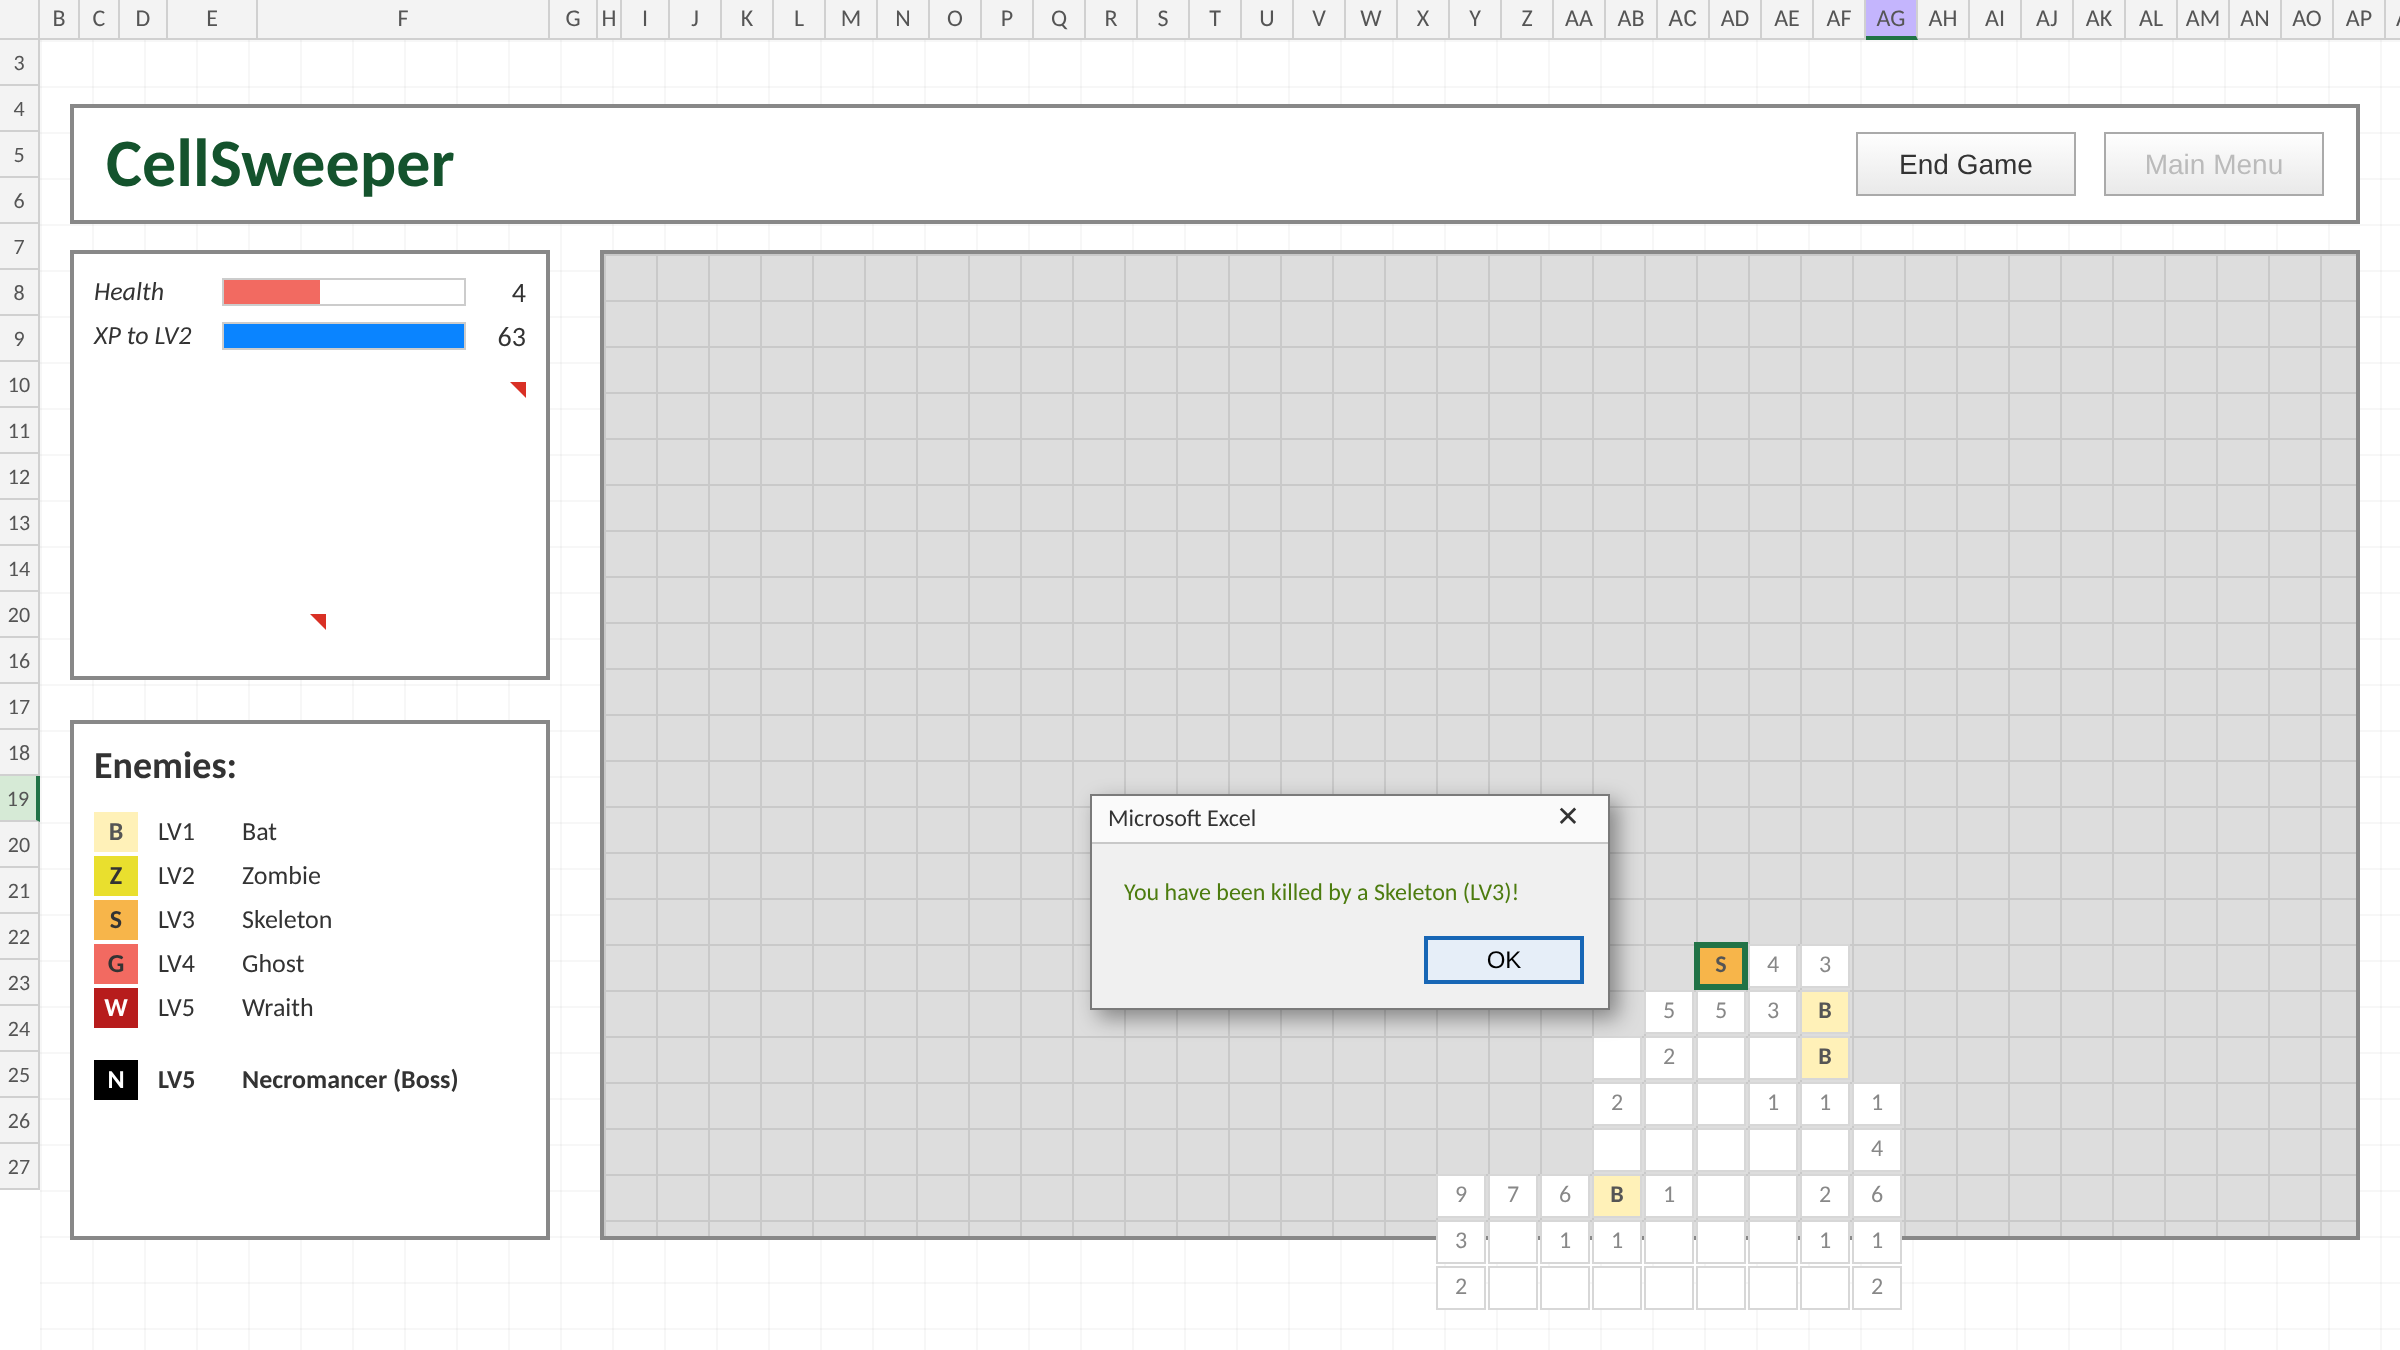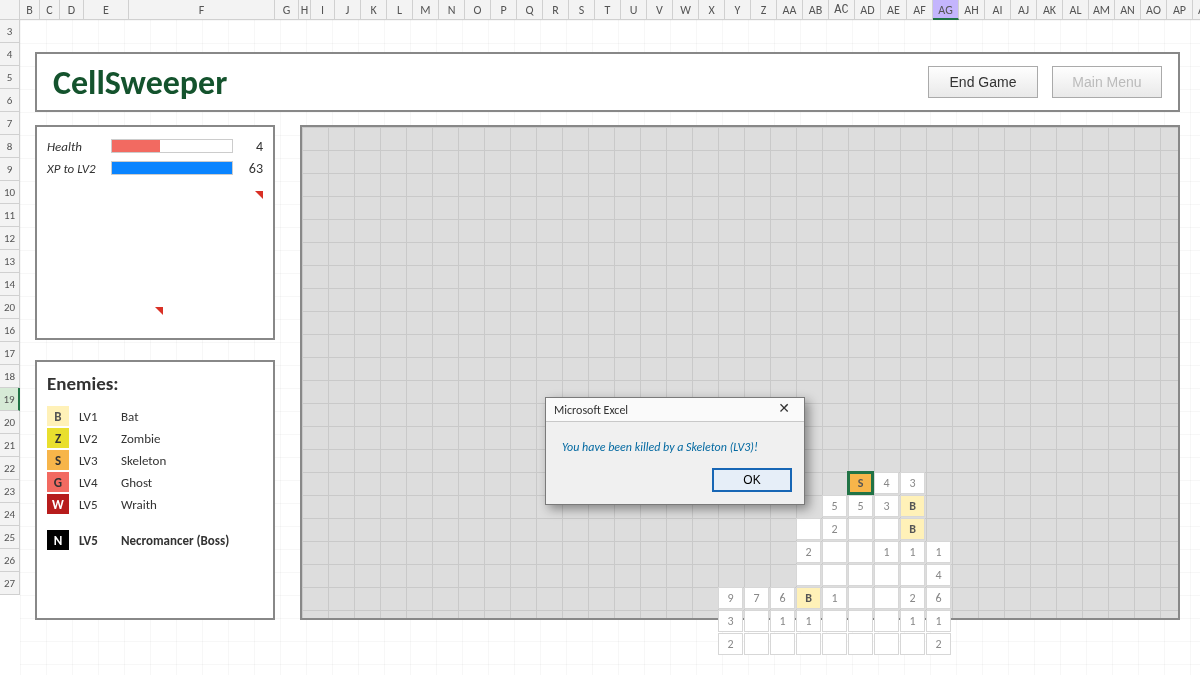--- a/index.html
+++ b/index.html
@@ -215,21 +215,21 @@
     padding: 0 6px 0 8px;
     border-bottom: 1px solid #c8c8c8;
     background: #fafafa;
   }
   #msgbox .close {
     width: 28px; height: 20px;
     text-align: center; line-height: 18px;
     font-size: 14px;
     cursor: pointer;
   }
-  #msgbox .body { padding: 18px 16px 8px 16px; color: #0369a1; font-style: italic; }
+  #msgbox .body { padding: 18px 16px 8px 16px; color: #4d7c0f; }
   #msgbox .actions { display:flex; justify-content: flex-end; padding: 6px 12px 12px 24px; }
   #msgbox .ok {
     width: 80px; height: 24px;
     border: 2px solid #1766b5;
     background: #e6eef8;
     cursor: pointer;
     font-size: 12px;
   }
 </style>
 </head>

